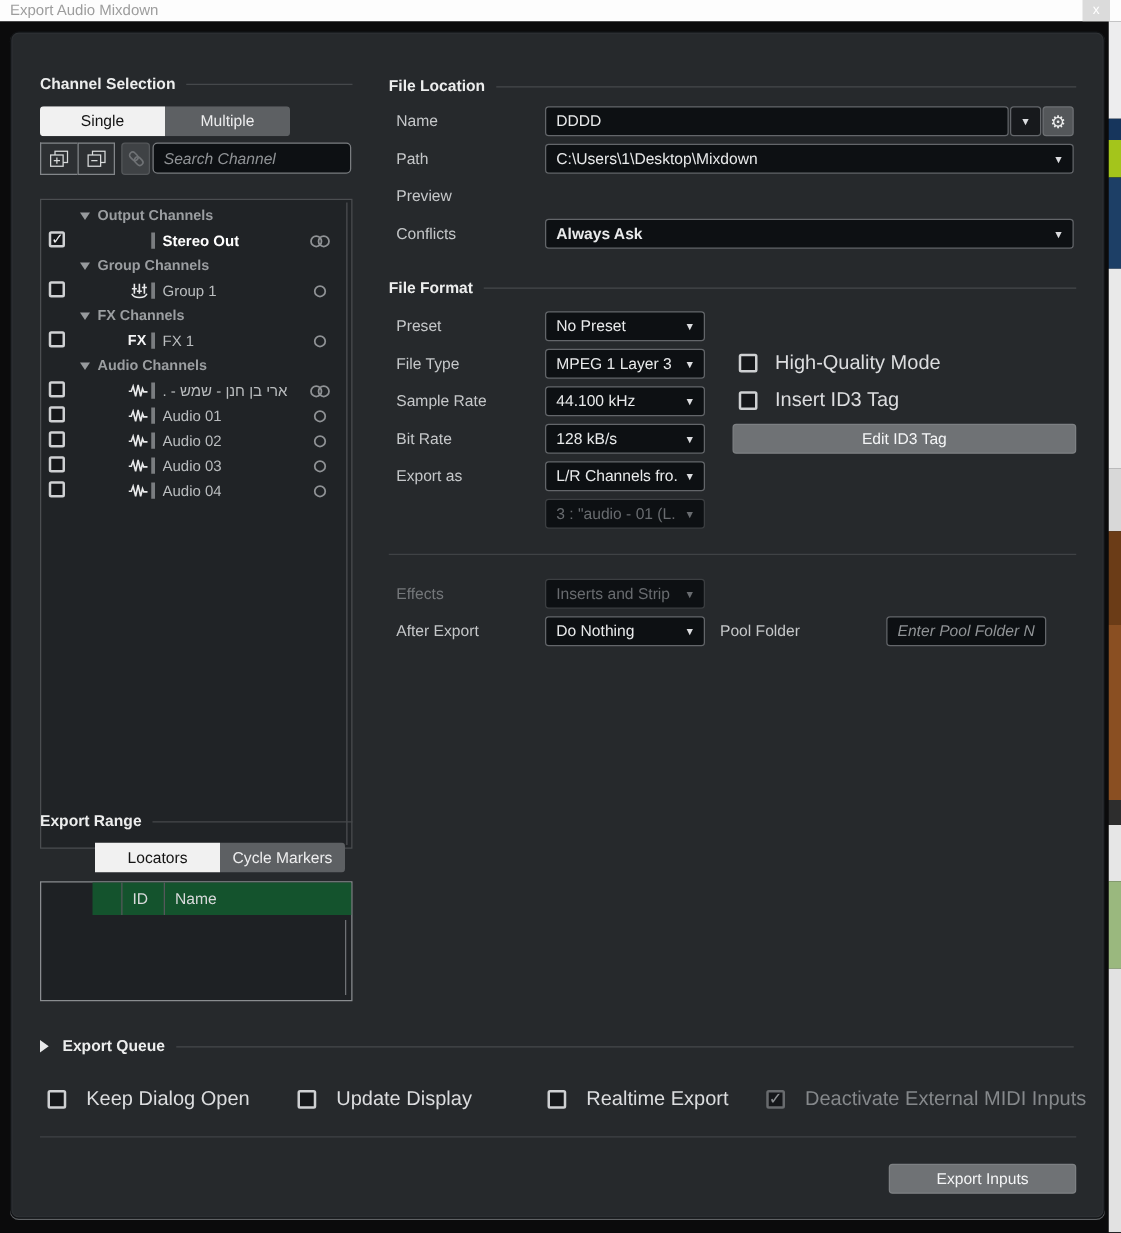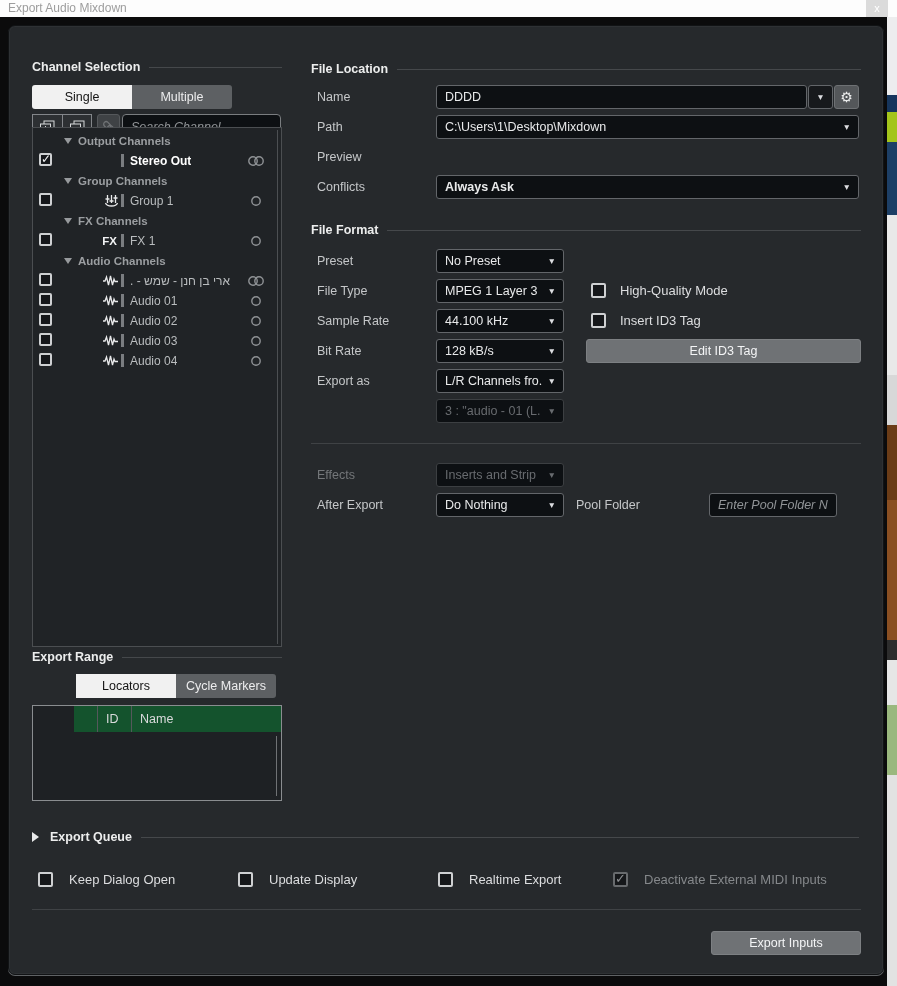--- a/index.html
+++ b/index.html
@@ -45,25 +45,25 @@
   .sq.gear { background:#54575a; border-color:#6e7174; }
   .sq.gear::after { content:"\2699"; font-size:14px; color:#eceded; line-height:22px; }
 
   .btn { position:absolute; background:#6f7275; border:1px solid #7d8083; border-radius:3px; color:#f4f5f6; text-align:center; font-size:12.5px; height:24px; line-height:22px; }
 
   
   .cb { position:absolute; width:15px; height:15px; border:2px solid #ced0d2; border-radius:2px; background:#15171a; }
   .cb.checked::after { content:"\2713"; position:absolute; left:0; top:-3px; width:11px; text-align:center; color:#eff0f1; font-size:13px; }
   .cb.dis { border-color:#686b6e; }
   .cb.dis::after { color:#8d9093; }
-  .cblabel { position:absolute; color:#dcdddf; font-size:13px; line-height:18px; }
+  .cblabel { position:absolute; color:#dcdddf; font-size:16px; line-height:18px; }
   .cblabel.dis { color:#85888b; }
 
   
-  .chlist { position:absolute; left:23px; top:101px; width:250px; height:520px; background:#202326; border:1px solid #4b4e51; }
+  .chlist { position:absolute; left:23px; top:133px; width:250px; height:520px; background:#202326; border:1px solid #4b4e51; }
   .chlist .vtrack { position:absolute; right:3px; top:2px; bottom:2px; width:1px; background:#4c4f52; }
   .trow { position:absolute; left:0; right:6px; height:20px; font-size:12px; }
   .tri { position:absolute; left:31px; top:7px; width:0; height:0; border-left:4.5px solid transparent; border-right:4.5px solid transparent; border-top:6px solid #979a9d; }
   .catlabel { position:absolute; left:45px; line-height:20px; color:#9b9ea1; font-weight:bold; font-size:11.5px; }
   .trow .cb { left:6px; top:2px; width:13px; height:13px; }
   .trow .cb.checked::after { font-size:12px; top:-3px; width:9px; }
   .icon-slot { position:absolute; left:40px; top:0; width:46px; height:20px; display:flex; align-items:center; justify-content:flex-end; }
   .fxtxt { color:#f2f3f4; font-weight:bold; font-size:11.5px; padding-right:2px; }
   .cbar { position:absolute; left:88px; top:3px; width:3px; height:13px; background:#7a7d80; }
   .iname { position:absolute; left:97px; line-height:20px; color:#babdbf; white-space:nowrap; overflow:hidden; max-width:112px; }

